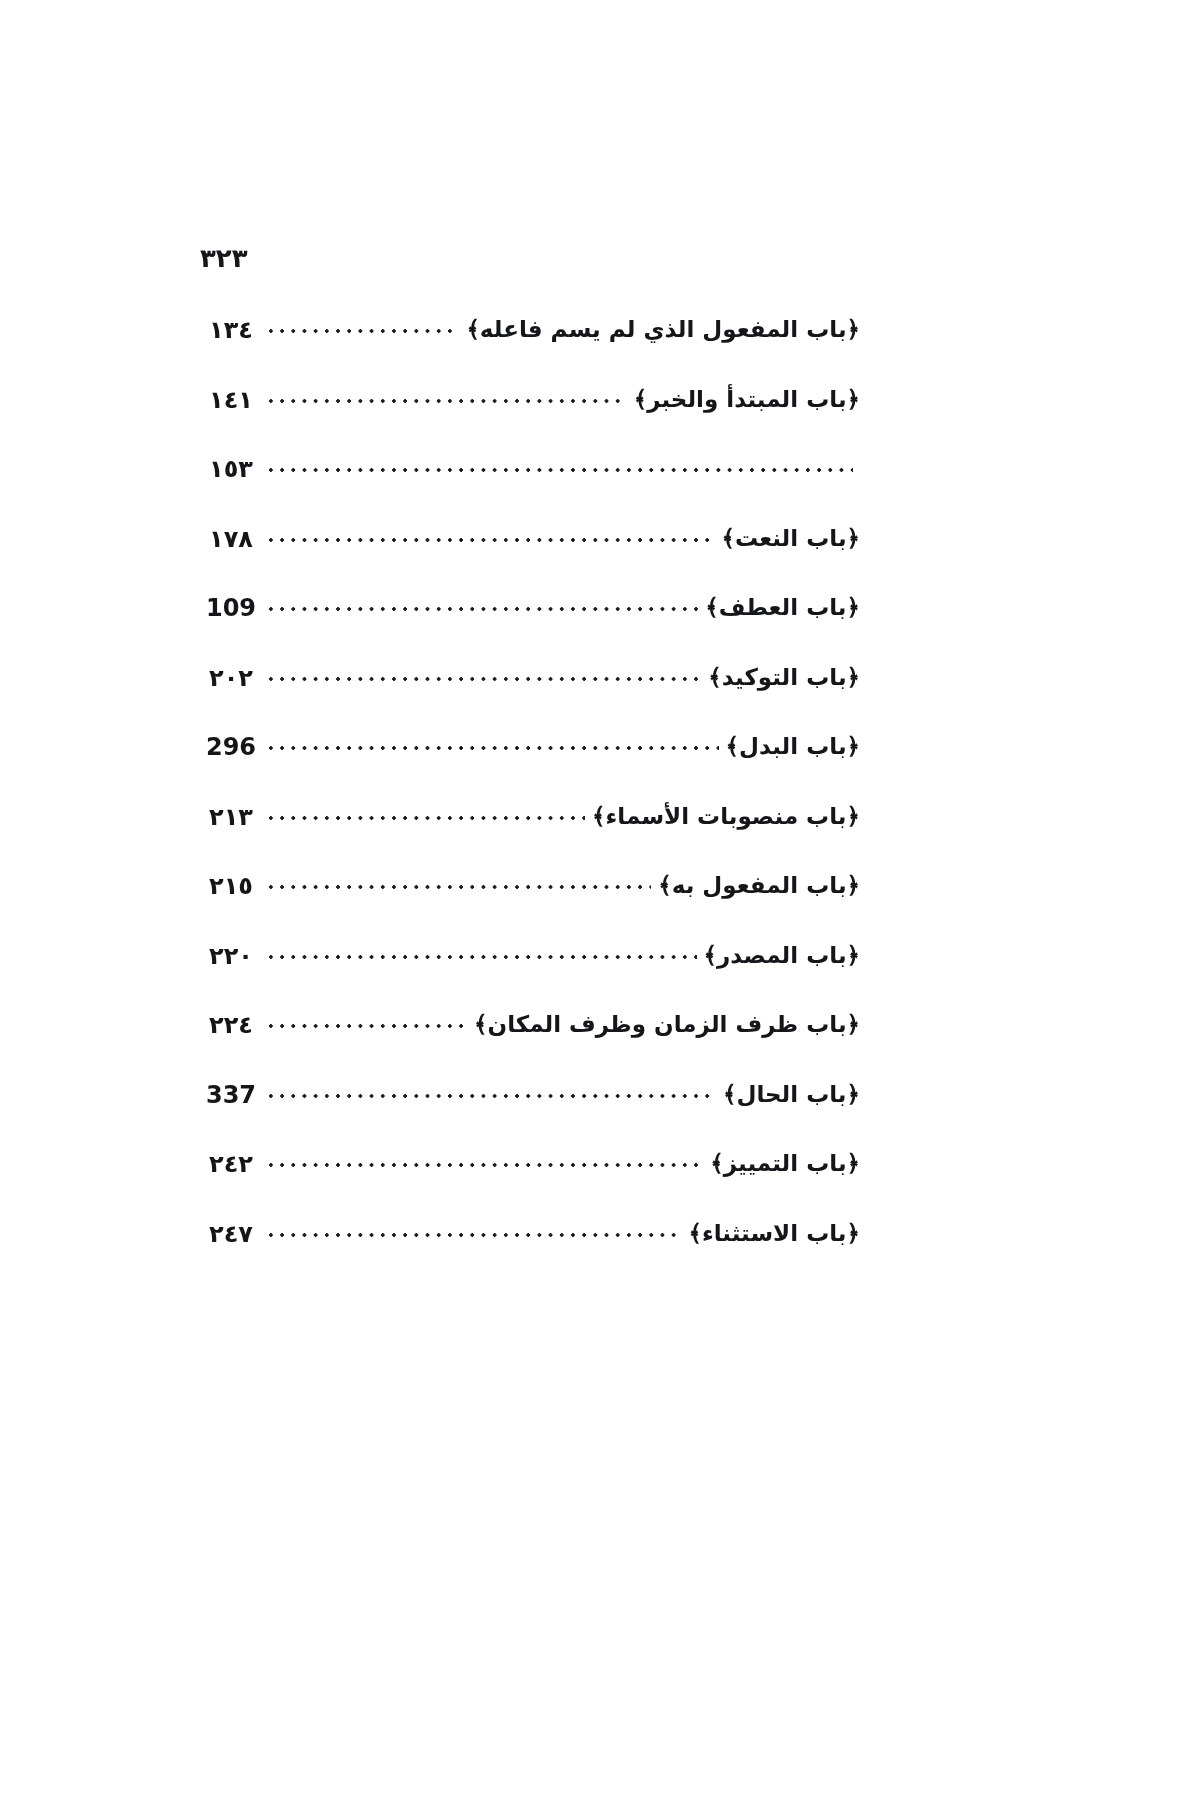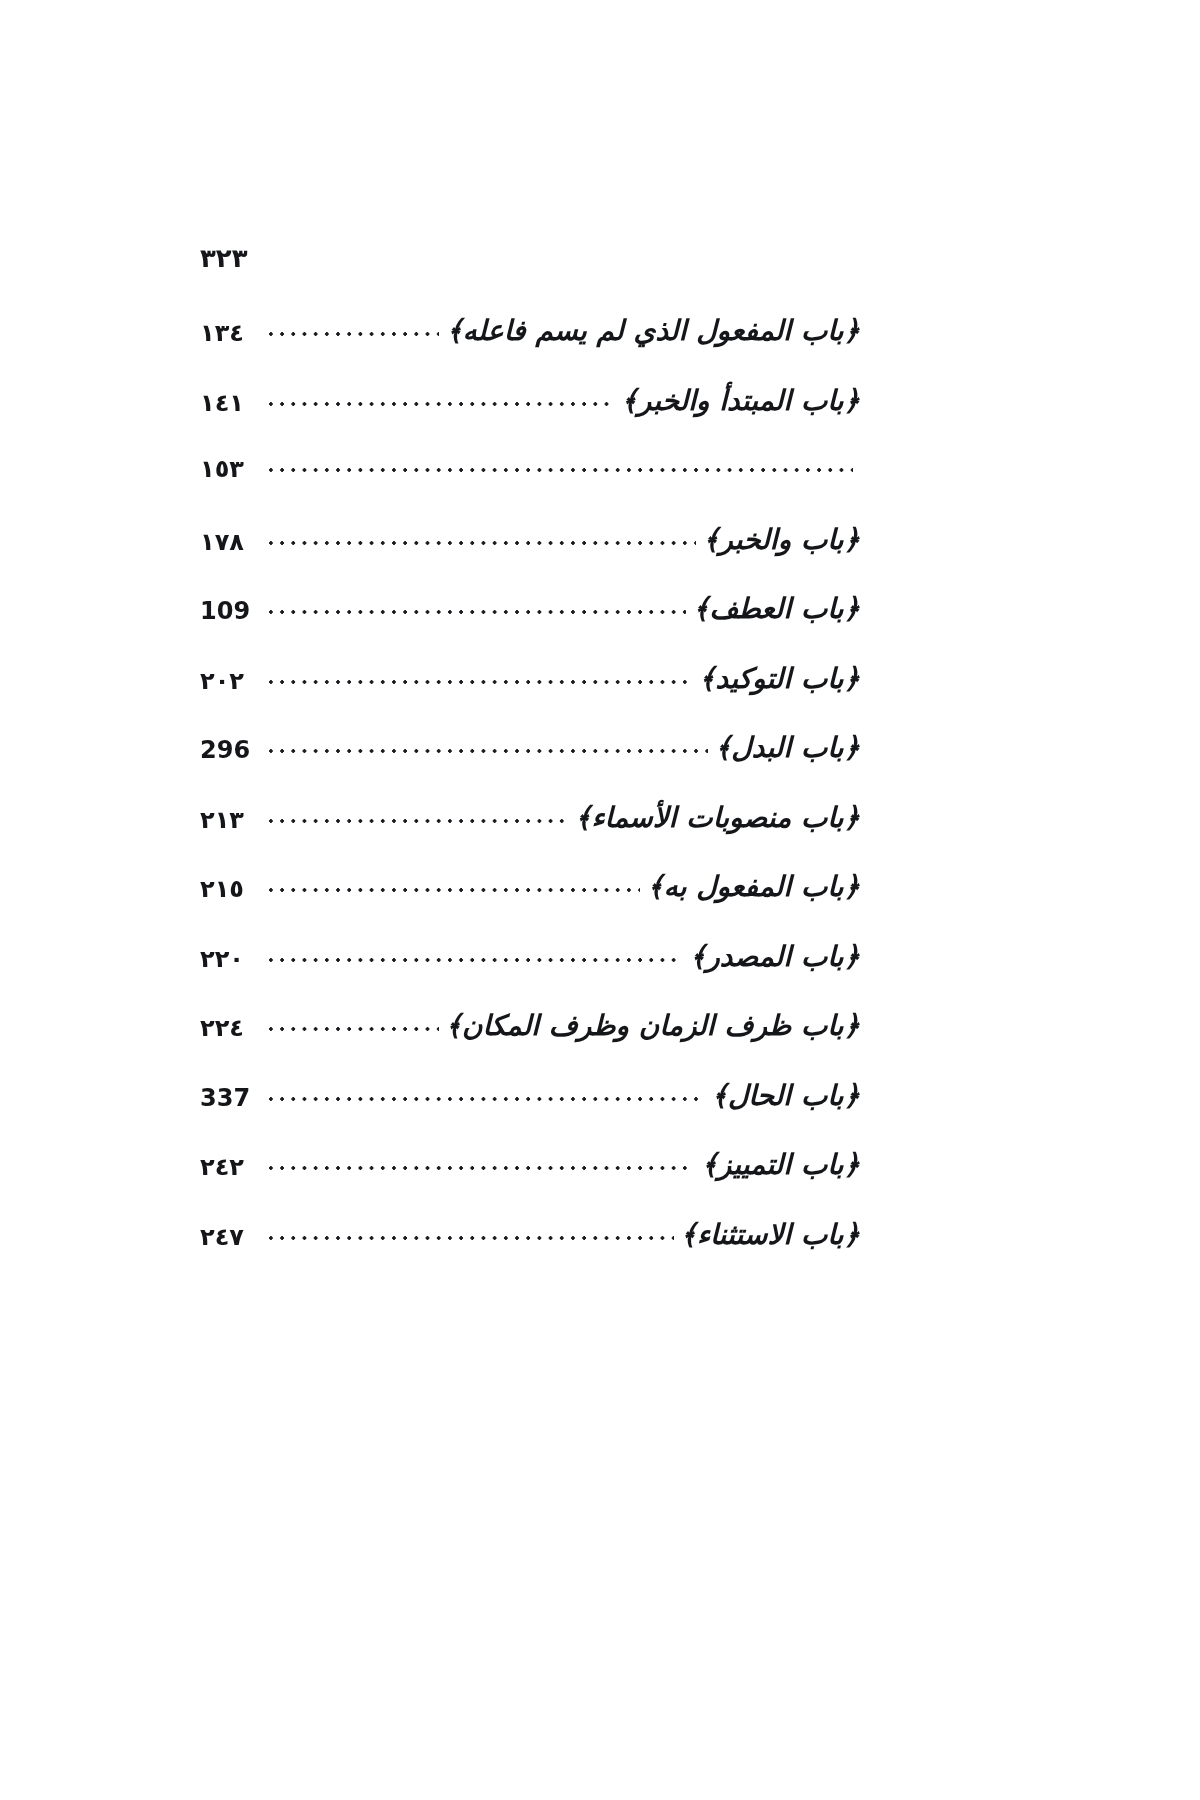--- a/index.html
+++ b/index.html
@@ -63,29 +63,28 @@
     margin: 0 0 0 0;
     height: 69.5px;
     direction: rtl;
   }
 
   
   .entry-title {
     flex: 0 0 auto;
     white-space: nowrap;
     font-family: "DejaVu Sans", "Liberation Sans", sans-serif;
-    font-size: 28px;
+    font-size: 23px;
     font-weight: 700;
     color: #14161a;
     line-height: 1;
     letter-spacing: 0px;
     direction: rtl;
     unicode-bidi: isolate;
     transform: translateY(-1px);
-    font-style: italic;
   }
 
   
   .leader {
     flex: 1 1 auto;
     min-width: 10px;
     height: 1em;
     position: relative;
     overflow: hidden;
     margin: 0 7px;
@@ -99,21 +98,21 @@
     height: 4px;
     background-image: radial-gradient(circle at 2px 2px, #1a1c20 1.6px, rgba(0,0,0,0) 1.9px);
     background-size: 11.2px 4px;
     background-repeat: repeat-x;
   }
 
   
   .entry-page {
     flex: 0 0 auto;
     width: 62px;
-    text-align: left;
+    text-align: center;
     font-family: "DejaVu Sans", "Liberation Sans", sans-serif;
     font-size: 24px;
     font-weight: 700;
     color: #14161a;
     line-height: 1;
     direction: rtl;
     unicode-bidi: isolate;
     white-space: nowrap;
   }
 
@@ -140,21 +139,21 @@
       <div class="toc-row">
         <span class="entry-title">﴿باب المبتدأ والخبر﴾</span>
         <span class="leader"></span>
         <span class="entry-page">١٤١</span>
       </div>
       <div class="toc-row">
         <span class="leader"></span>
         <span class="entry-page">١٥٣</span>
       </div>
       <div class="toc-row">
-        <span class="entry-title">﴿باب والخبر﴾</span>
+        <span class="entry-title">﴿باب النعت﴾</span>
         <span class="leader"></span>
         <span class="entry-page">١٧٨</span>
       </div>
       <div class="toc-row">
         <span class="entry-title">﴿باب العطف﴾</span>
         <span class="leader"></span>
         <span class="entry-page">109</span>
       </div>
       <div class="toc-row">
         <span class="entry-title">﴿باب التوكيد﴾</span>

